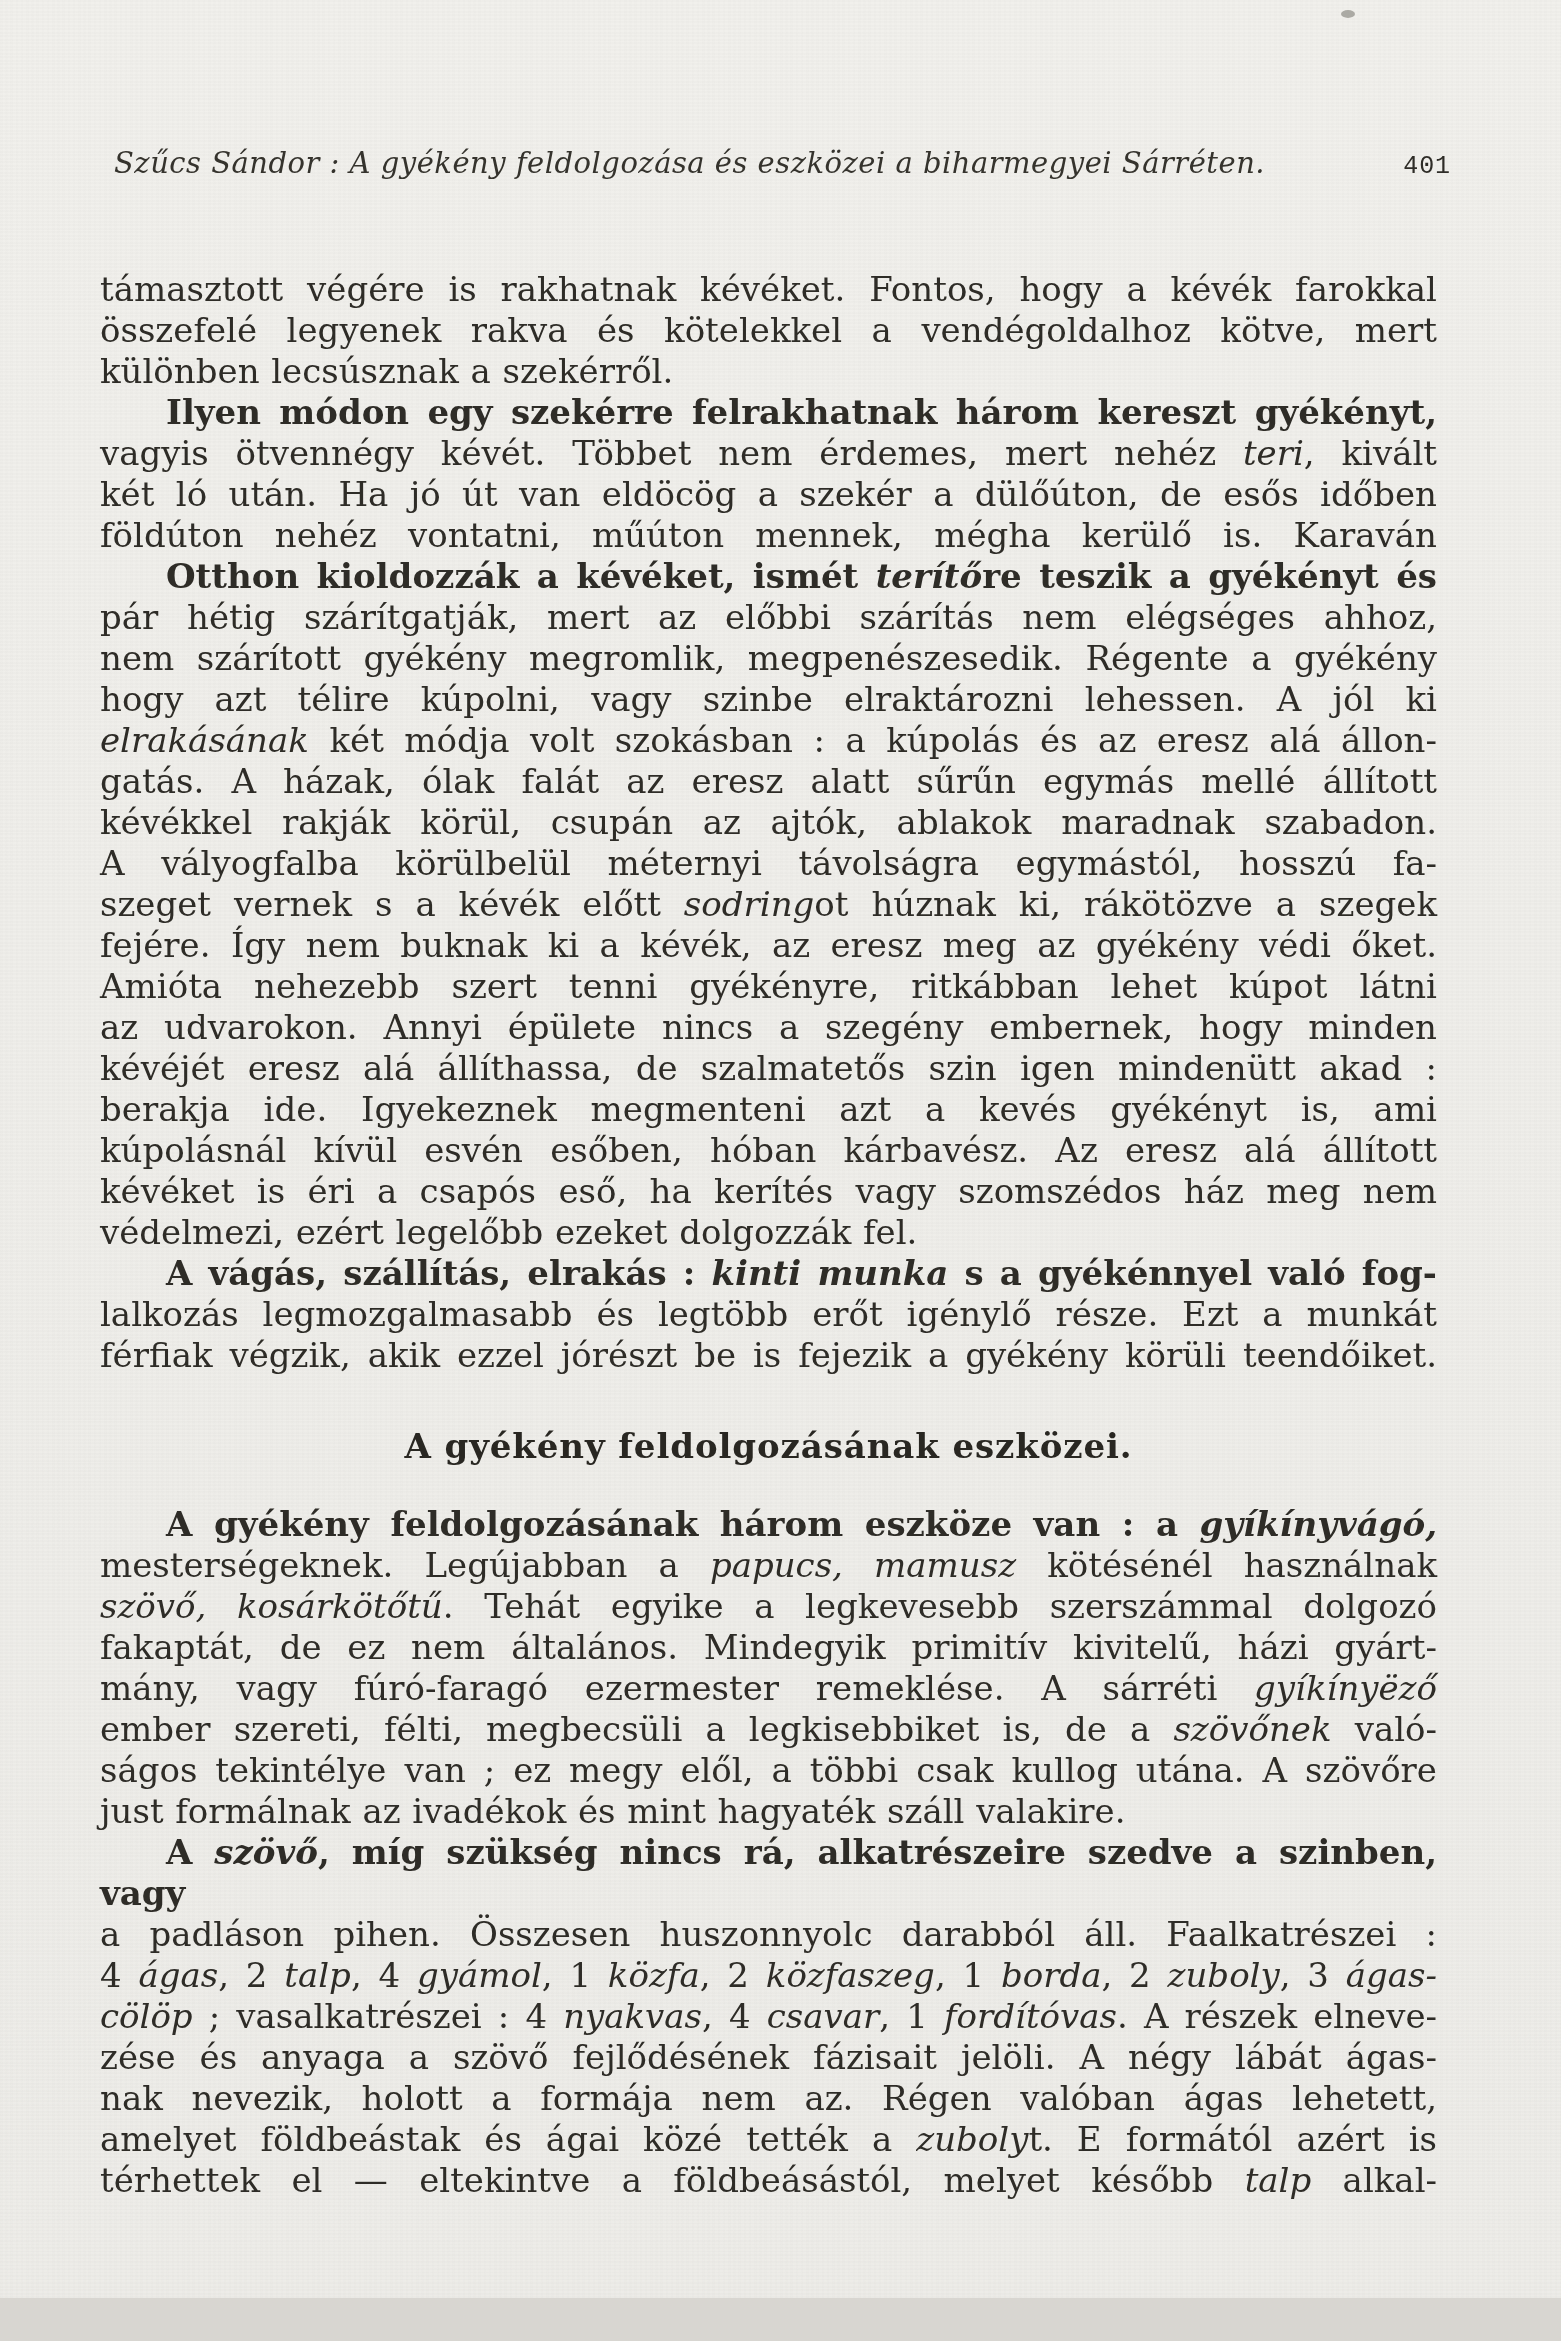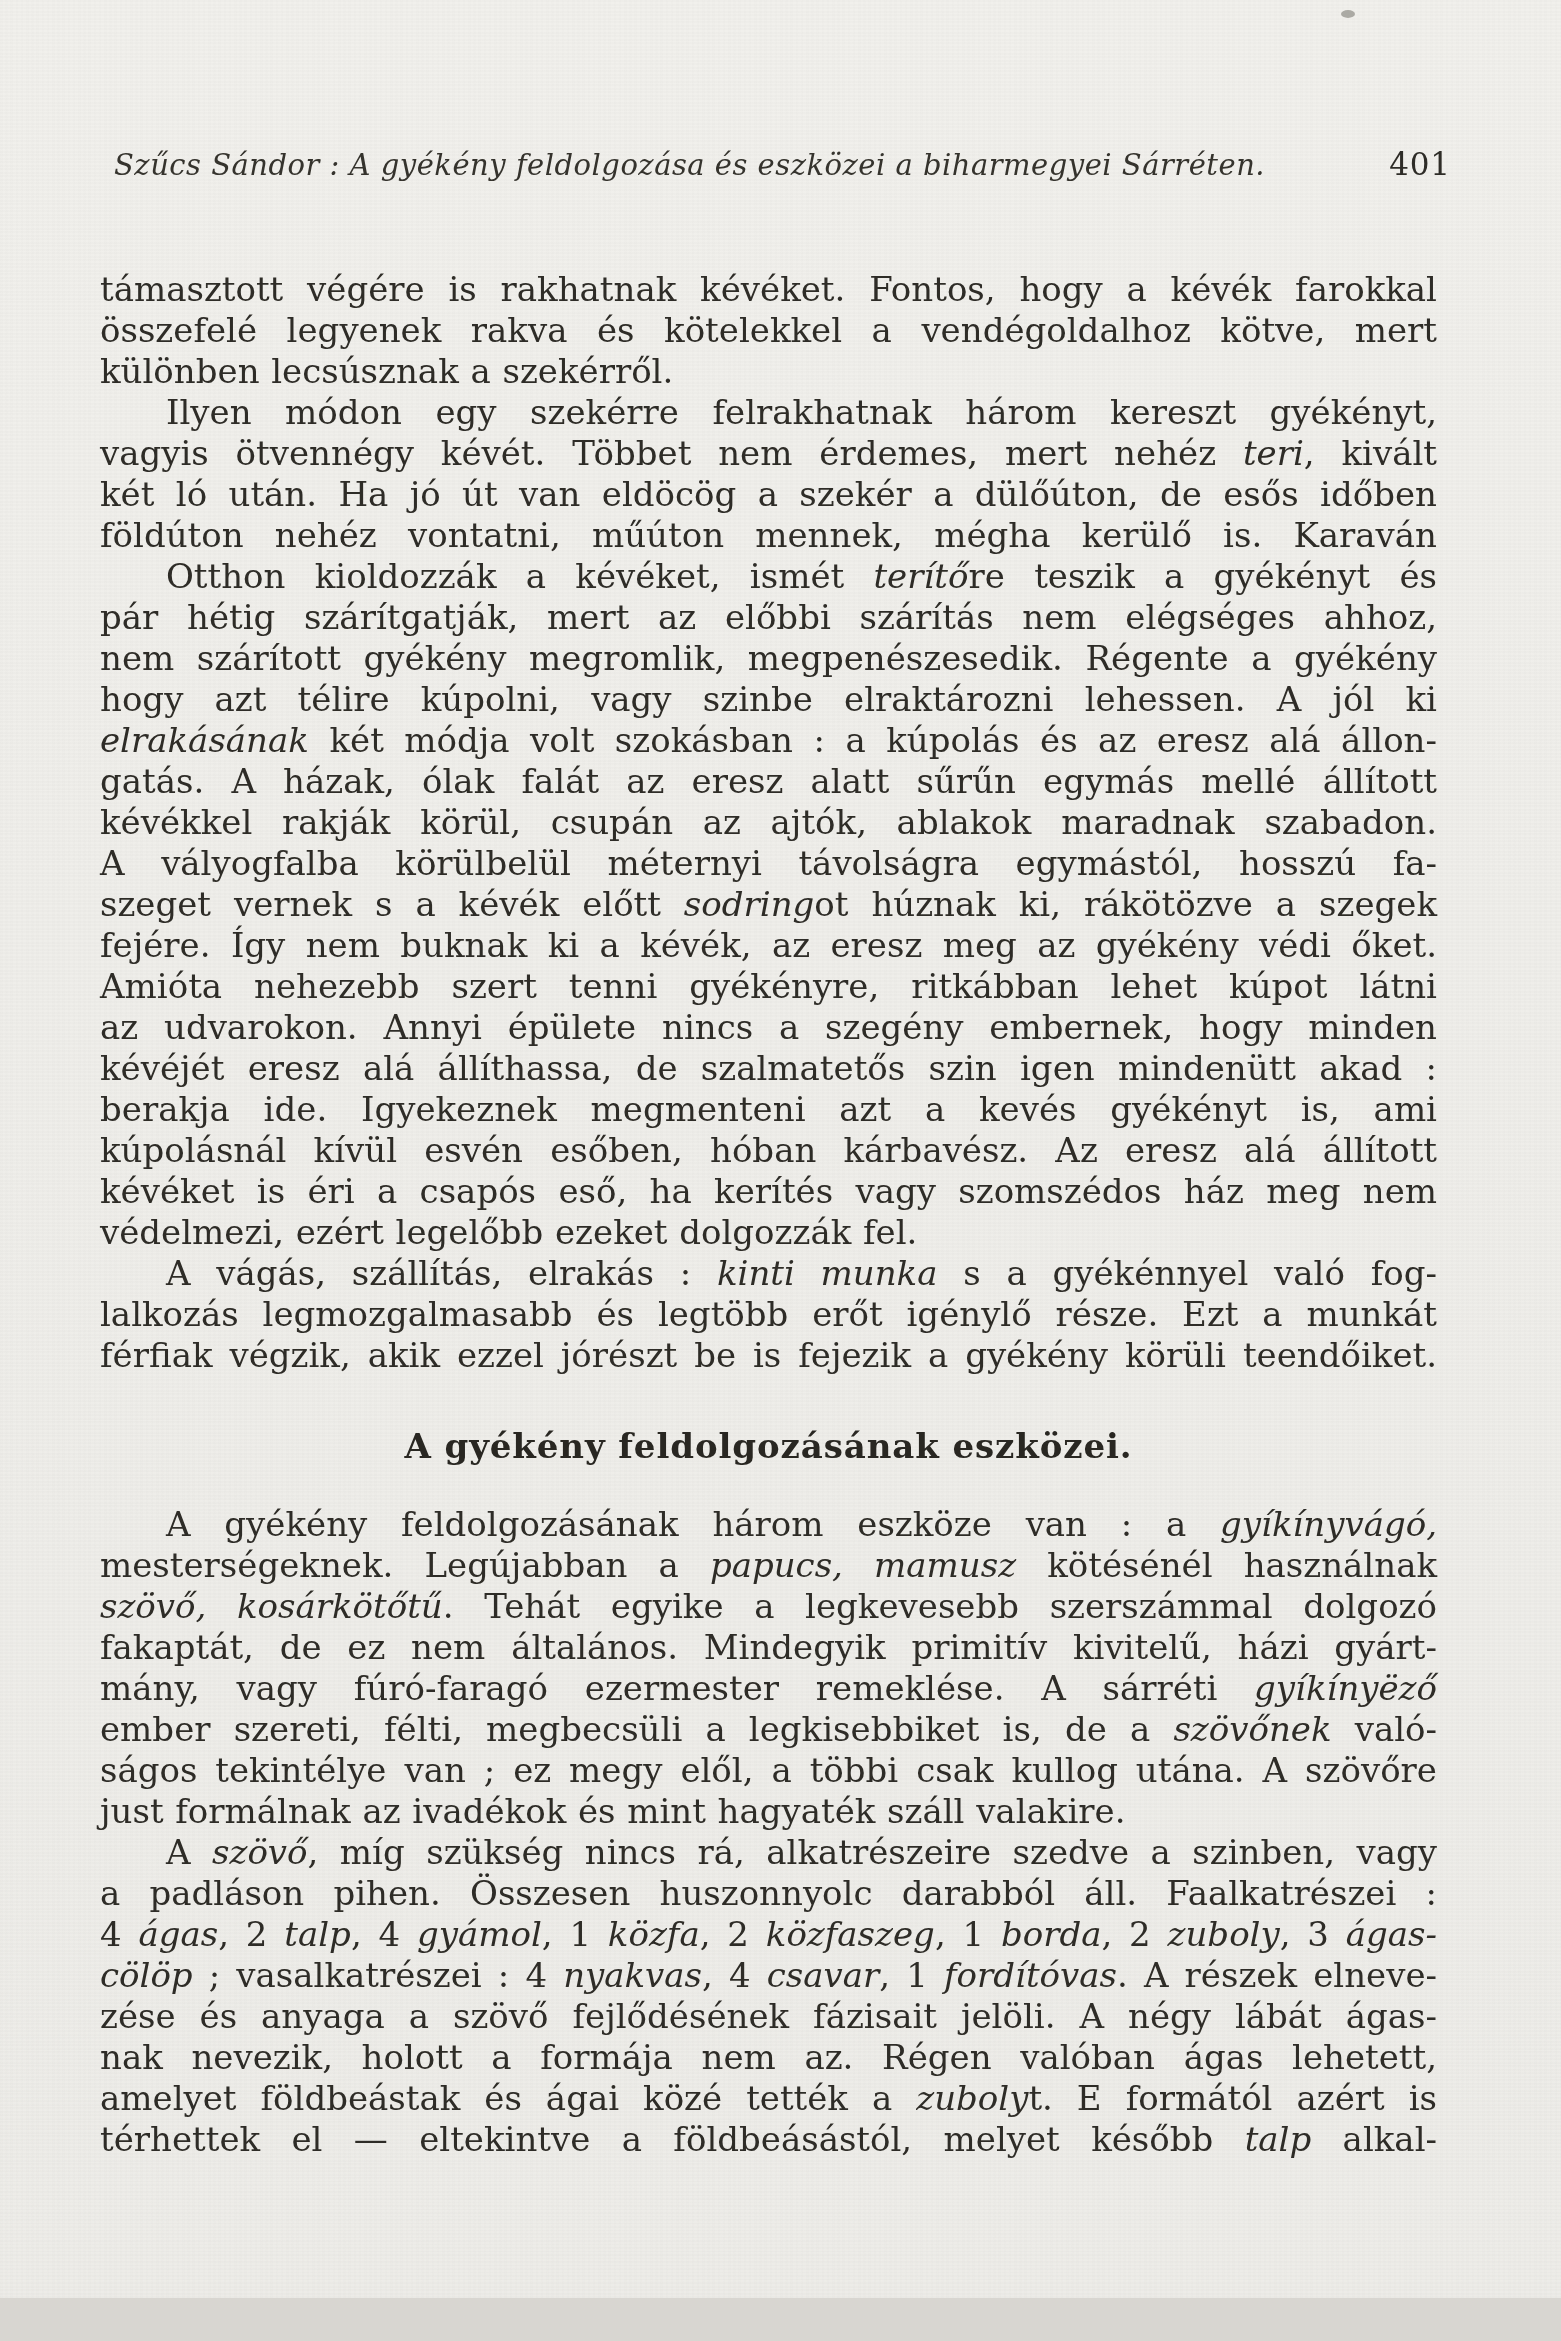--- a/index.html
+++ b/index.html
@@ -35,39 +35,40 @@
     align-items: baseline;
     z-index: 2;
   }
   .header-title {
     font-style: italic;
     font-size: 29px;
     letter-spacing: 0.5px;
     color: #35332d;
   }
   .page-number {
-    font-size: 31px;
+    font-size: 25px;
     letter-spacing: 0.9px;
     color: #2e2c27;
+    font-family: Liberation Mono, monospace;
   }
   .flow {
     position: absolute;
     top: 269px;
     left: 100px;
     width: 1337px;
     z-index: 2;
   }
   .para { font-size: 34px; line-height: 41px; }
   .line {
     text-align: justify;
     text-align-last: justify;
     word-spacing: 0.9px;
   }
   .line.last { text-align-last: left; }
-  .line.indent { text-indent: 66px; }
+  .line.indent { text-indent: 66px; font-weight: bold; }
   .line em { font-style: italic; }
   .section-heading {
     margin: 50px 0 38px 0;
     text-align: center;
     font-size: 34px;
     font-weight: bold;
     letter-spacing: 0.9px;
     color: #292722;
   }
   .smudge {

